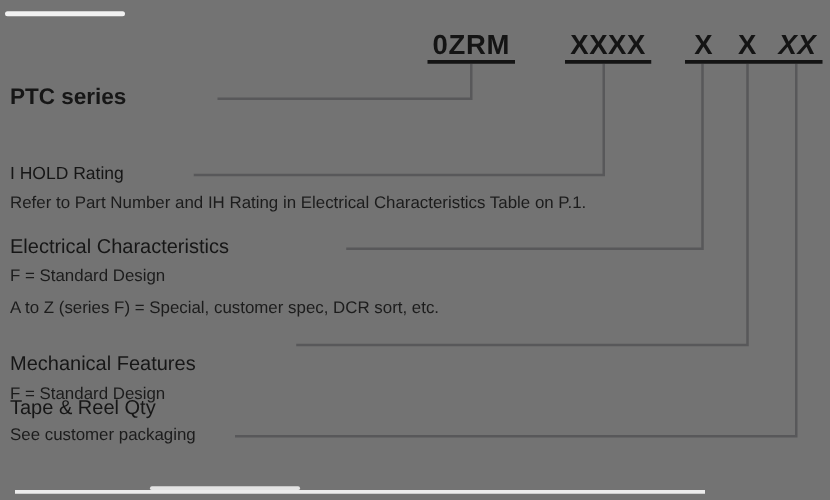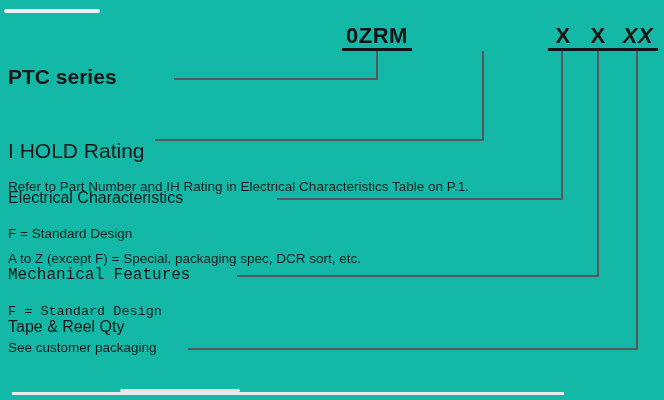--- a/index.html
+++ b/index.html
@@ -1,19 +1,19 @@
 <!DOCTYPE html>
 <html><head>
 <meta charset="utf-8">
 <style>
   html,body{margin:0;padding:0;background:#ffffff;}
   .canvas{
     position:relative;
     width:664px;height:400px;
-    background:#14b8a6;
+    background:#737373;
     font-family:"Liberation Sans","DejaVu Sans",sans-serif;
     color:#161616;
     overflow:hidden;
   }
   
   .code-seg{
     position:absolute;top:23px;height:25px;
     border-bottom:3px solid #141414;
     text-align:center;
     font-size:22px;font-weight:bold;line-height:25px;
@@ -26,24 +26,24 @@
   .seg-suffix .xpart{position:absolute;top:0;transform:translateX(-50%);}
   .seg-suffix .x1{left:15px;}
   .seg-suffix .x2{left:50px;}
   .seg-suffix .x3{left:90px;font-style:italic;}
   
   .connectors{position:absolute;left:0;top:0;}
   .connectors polyline{fill:none;stroke:#58585a;stroke-width:2;}
   
   .section{position:absolute;left:8px;}
   .sec-title{font-size:16px;line-height:21px;font-weight:normal;white-space:nowrap;}
-  .sec-title.bold{font-weight:bold;font-size:21px;line-height:24px;}
+  .sec-title.bold{font-weight:bold;font-size:18px;line-height:24px;}
   .sec-sub-bold{font-size:19px;line-height:25px;font-weight:bold;white-space:nowrap;}
   .sec-line{font-size:13.5px;line-height:16px;white-space:nowrap;color:#1c1c1c;}
-  .mt5{margin-top:18px;} .mt9{margin-top:9px;} .mt3{margin-top:3px;}
+  .mt5{margin-top:5px;} .mt9{margin-top:9px;} .mt3{margin-top:3px;}
   
   .artifact-top{position:absolute;left:4px;top:9px;width:96px;height:4px;background:#f1f1f1;border-radius:2px;}
   .artifact-bottom{position:absolute;left:12px;top:392px;width:552px;height:3px;background:#ececec;}
   .artifact-bottom-specks{position:absolute;left:120px;top:389px;width:120px;height:3px;background:#e3e3e3;border-radius:2px;}
 </style>
 </head>
 <body>
 
 <div class="canvas">
 
@@ -51,42 +51,45 @@
     <polyline points="377,51 377,79 174,79"></polyline>
     <polyline points="483,51 483,140 155,140"></polyline>
     <polyline points="562,51 562,199 277,199"></polyline>
     <polyline points="598,51 598,276 237,276"></polyline>
     <polyline points="637,51 637,349 188,349"></polyline>
   </svg>
 
   <div class="code-seg seg-series">
     <span>0ZRM</span>
   </div>
+  <div class="code-seg seg-ihold">
+    <span>XXXX</span>
+  </div>
   <div class="code-seg seg-suffix">
     <span class="xpart x1">X</span>
     <span class="xpart x2">X</span>
     <span class="xpart x3">XX</span>
   </div>
 
   <div class="section" style="top:65px;">
     <div class="sec-title bold">PTC series</div>
   </div>
 
   <div class="section" style="top:128px;">
-    <div class="sec-title" style="font-size:21px;margin-top:12px;">I HOLD Rating</div>
+    <div class="sec-title" style="font-size:14px;">I HOLD Rating</div>
     <div class="sec-line mt5">Refer to Part Number and IH Rating in Electrical Characteristics Table on P.1.</div>
   </div>
 
   <div class="section" style="top:187px;">
     <div class="sec-title">Electrical Characteristics</div>
     <div class="sec-line mt5">F = Standard Design</div>
-    <div class="sec-line mt9">A to Z (except F) = Special, packaging spec, DCR sort, etc.</div>
+    <div class="sec-line mt9">A to Z (series F) = Special, customer spec, DCR sort, etc.</div>
   </div>
 
-  <div class="section" style="top:265px;font-family:Liberation Mono, monospace;">
+  <div class="section" style="top:281px;">
     <div class="sec-title">Mechanical Features</div>
     <div class="sec-line mt5">F = Standard Design</div>
   </div>
 
   <div class="section" style="top:316px;">
     <div class="sec-title">Tape &amp; Reel Qty</div>
     <div class="sec-line mt3">See customer packaging</div>
   </div>
 
   <div class="artifact-top"></div>

